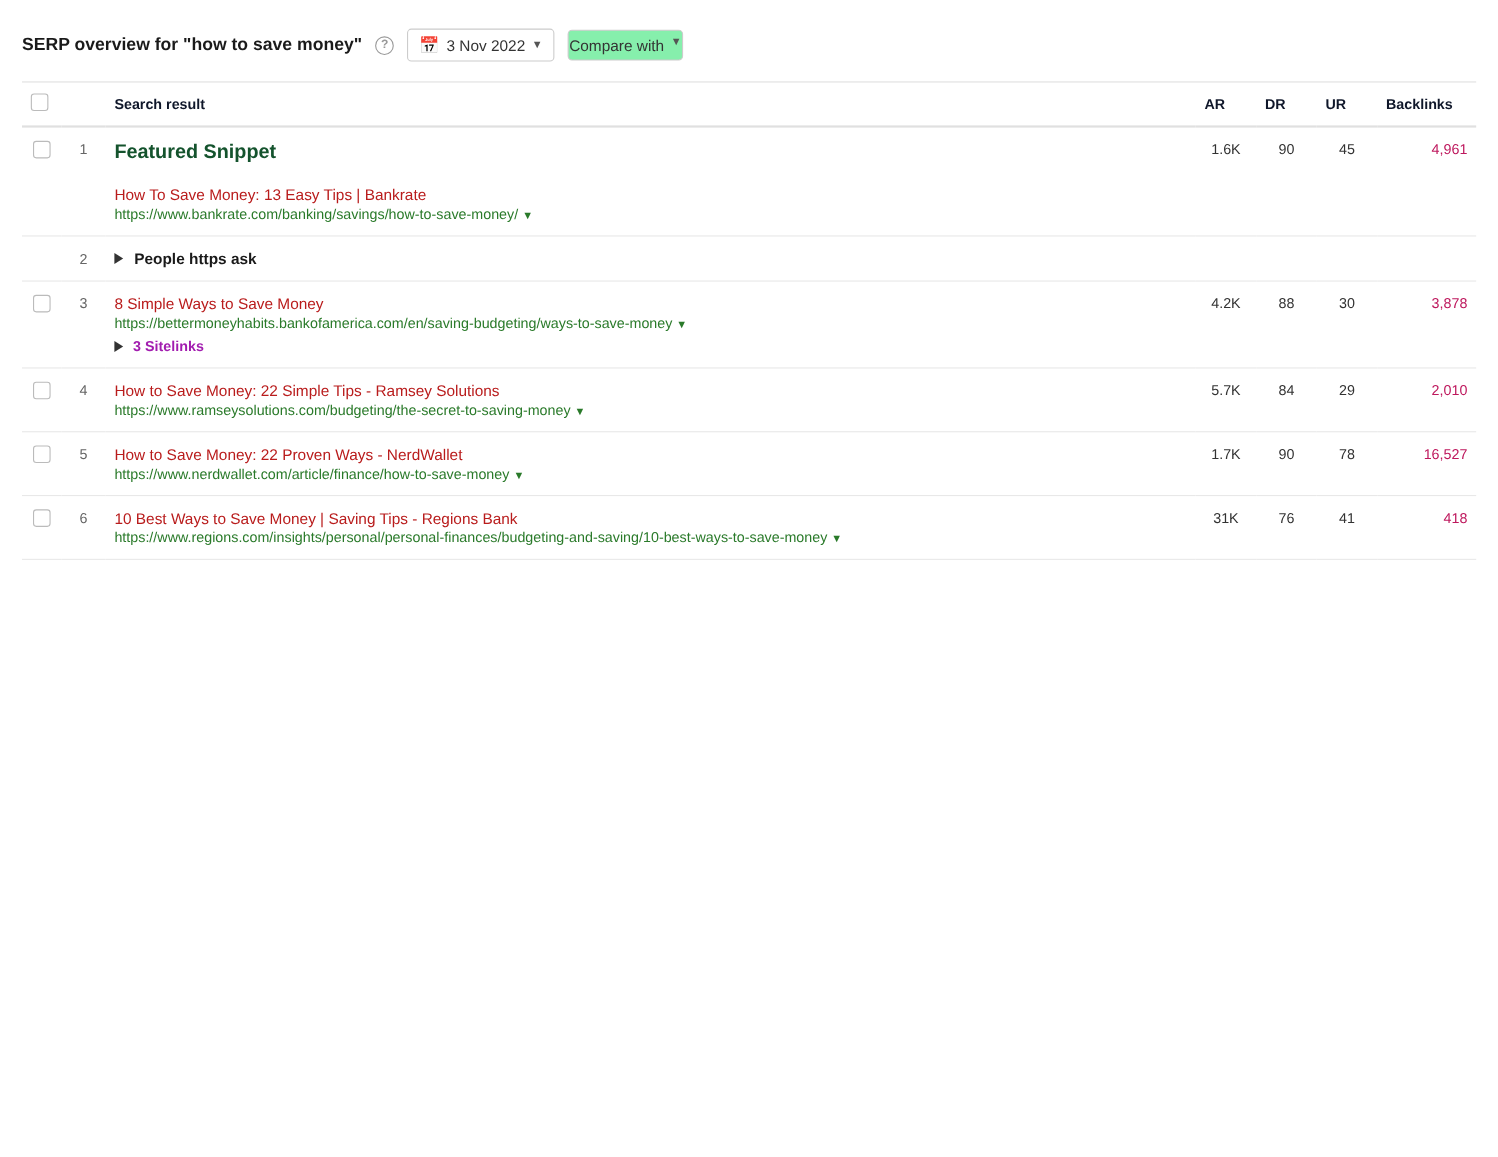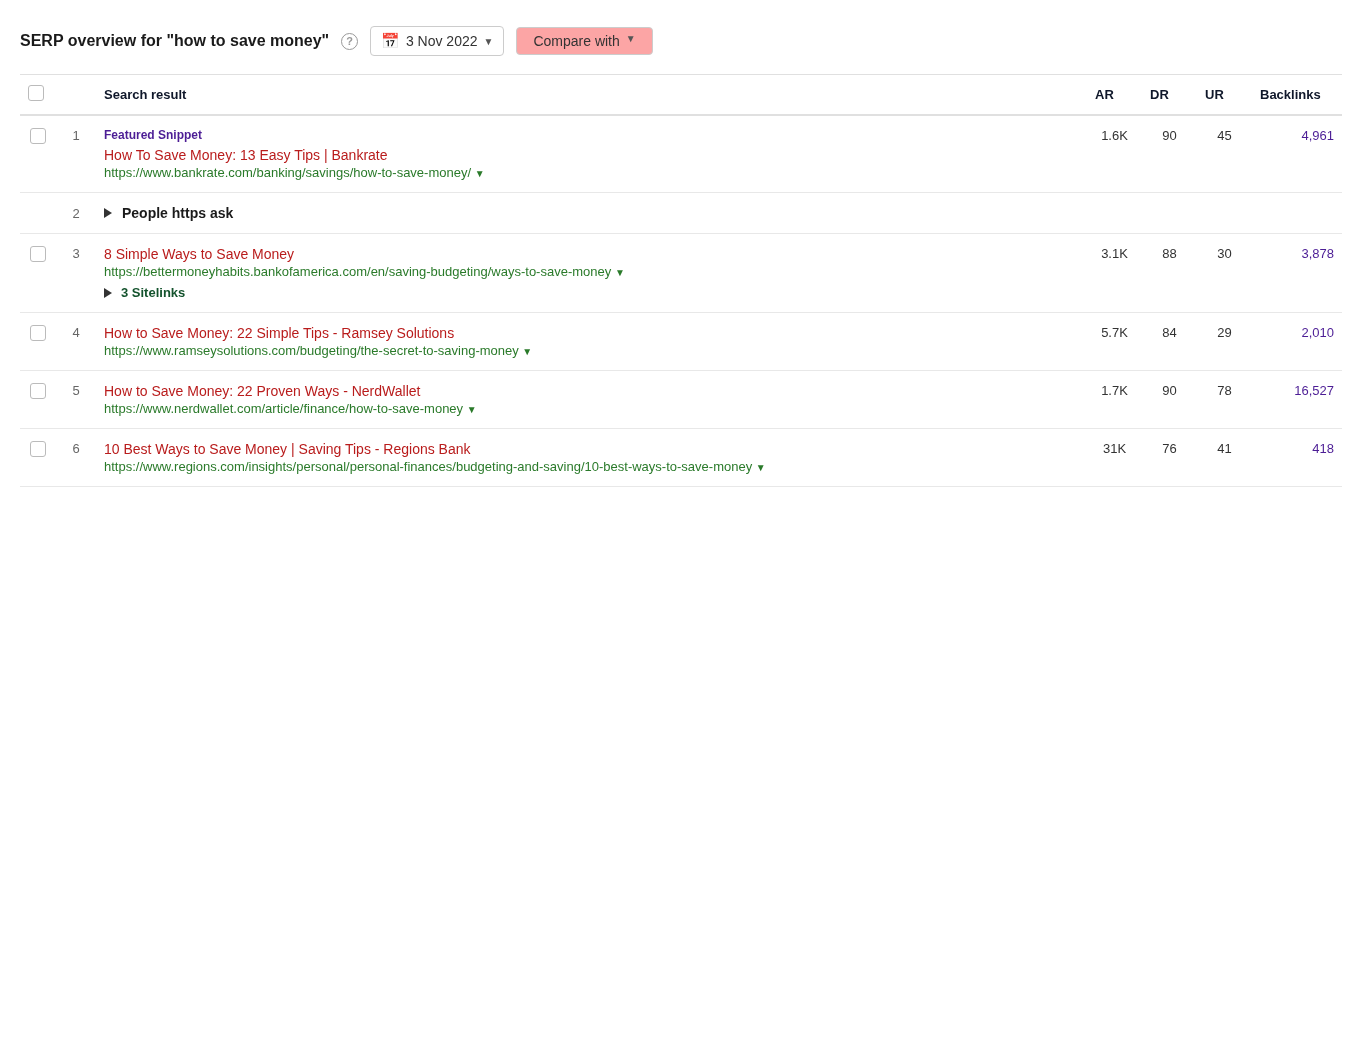--- a/index.html
+++ b/index.html
@@ -50,24 +50,24 @@
       color: #333;
     }
     .date-btn .cal-icon {
       font-size: 15px;
       color: #555;
     }
     .compare-btn {
       display: flex;
       align-items: flex-start;
       gap: 6px;
-      padding: 5px 16px;
+      padding: 5px 0;
       border: 1px solid #ccc;
       border-radius: 4px;
-      background: #fca5a5;
+      background: #86efac;
       cursor: pointer;
       font-size: 14px;
       color: #333;
     }
     .chevron {
       font-size: 10px;
       color: #555;
     }
 
     
@@ -122,42 +122,42 @@
       height: 16px;
       border: 1.5px solid #bbb;
       border-radius: 3px;
       display: inline-block;
       cursor: pointer;
     }
 
     
     .snippet-label {
       font-weight: 700;
-      font-size: 12px;
-      color: #4c1d95;
-      margin-bottom: 5px;
+      font-size: 18px;
+      color: #14532d;
+      margin-bottom: 20px;
     }
     .result-title {
       color: #b91c1c;
       font-size: 14px;
       text-decoration: none;
       display: block;
       margin-bottom: 2px;
       cursor: pointer;
     }
     .result-url {
       color: #2a7a2a;
       font-size: 13px;
       display: block;
       word-break: break-all;
     }
     .sitelinks-label {
       font-weight: 700;
       font-size: 13px;
-      color: #14532d;
+      color: #a21caf;
       display: flex;
       align-items: center;
       gap: 5px;
       margin-top: 6px;
     }
     .people-row td {
       padding: 12px 8px;
       vertical-align: middle;
     }
     .people-also-ask {
@@ -173,21 +173,21 @@
       text-align: center;
       font-size: 13px;
       color: #333;
       vertical-align: top;
       padding-top: 14px;
       margin-top: 34px;
     }
     .backlinks-cell {
       text-align: right;
       font-size: 13px;
-      color: #4c1d95;
+      color: #be185d;
       font-weight: 500;
       vertical-align: top;
       padding-top: 14px;
     }
 
     .dropdown-arrow {
       display: inline-block;
       font-size: 10px;
       color: #2a7a2a;
       cursor: pointer;
@@ -266,21 +266,21 @@
       </td>
       <td class="td-num">3</td>
       <td class="td-content">
         <a class="result-title" href="#">8 Simple Ways to Save Money</a>
         <span class="result-url">https://bettermoneyhabits.bankofamerica.com/en/saving-budgeting/ways-to-save-money <span class="dropdown-arrow">▼</span></span>
         <div class="sitelinks-label">
           <span class="triangle-right"></span>
           <span>3 Sitelinks</span>
         </div>
       </td>
-      <td class="metric-cell col-ar">3.1K</td>
+      <td class="metric-cell col-ar">4.2K</td>
       <td class="metric-cell col-dr">88</td>
       <td class="metric-cell col-ur">30</td>
       <td class="backlinks-cell col-backlinks">3,878</td>
     </tr>
       <tr>
       <td class="td-check">
         <span class="checkbox"></span>
       </td>
       <td class="td-num">4</td>
       <td class="td-content">

